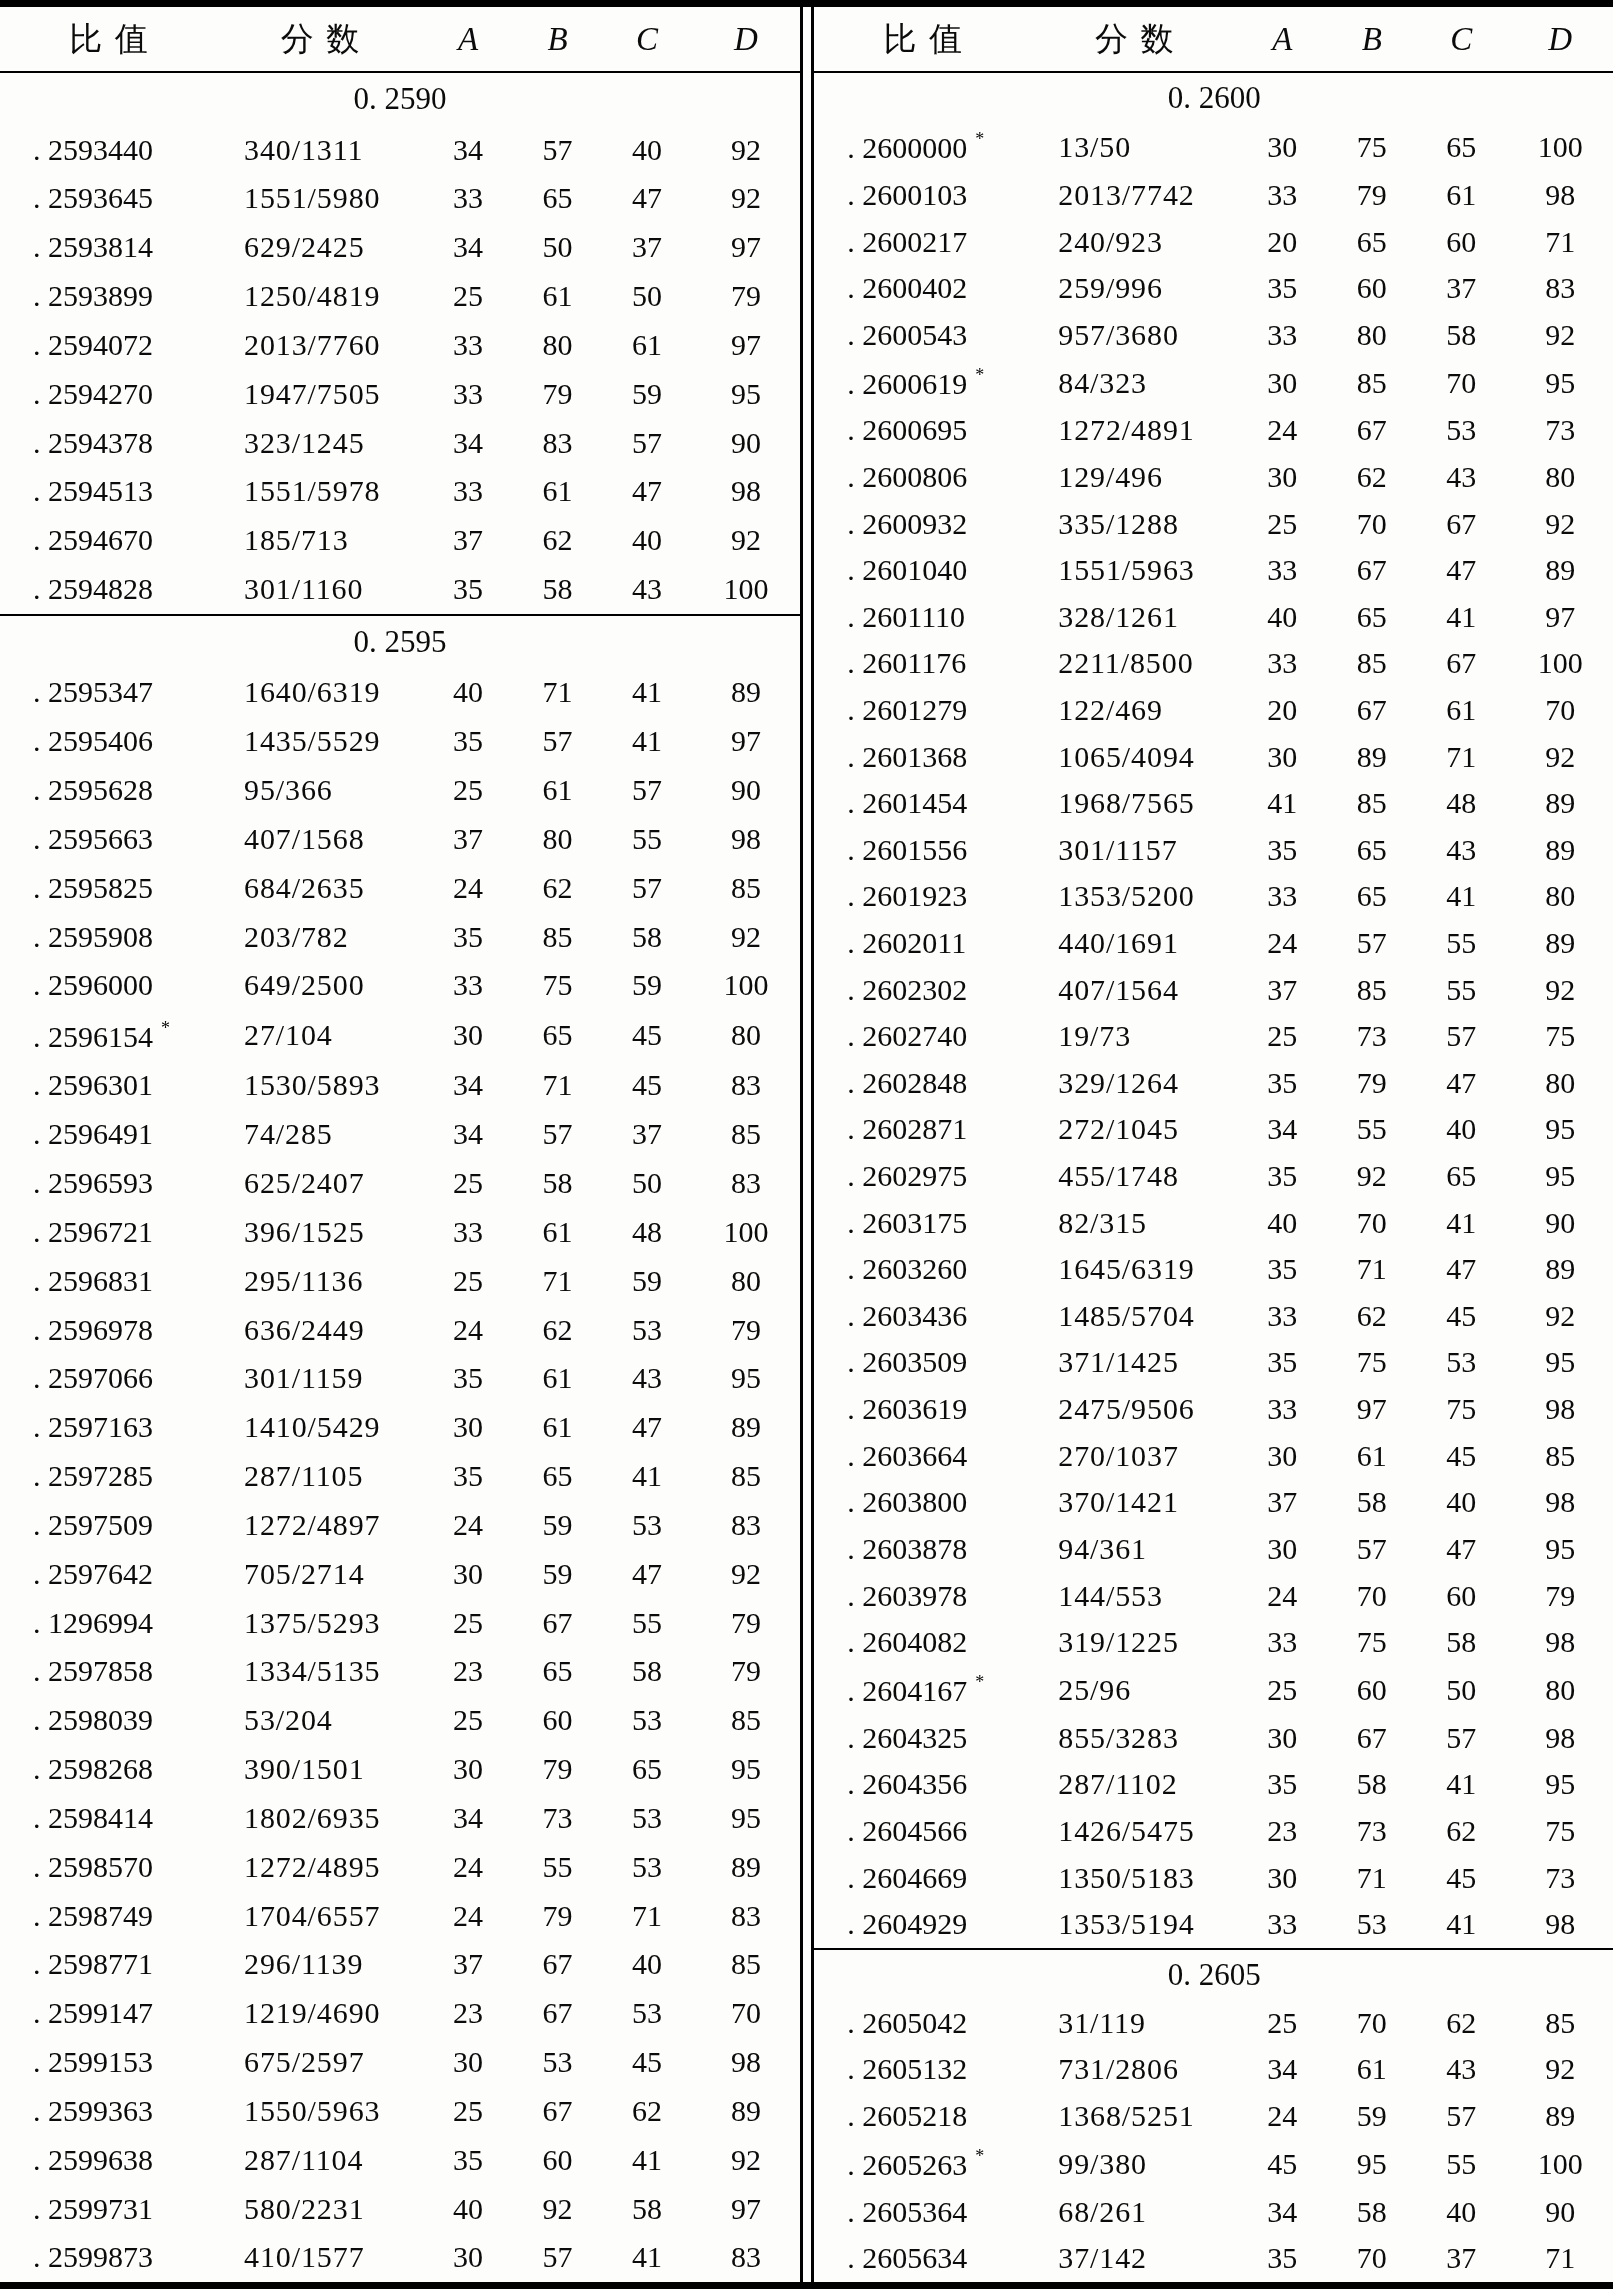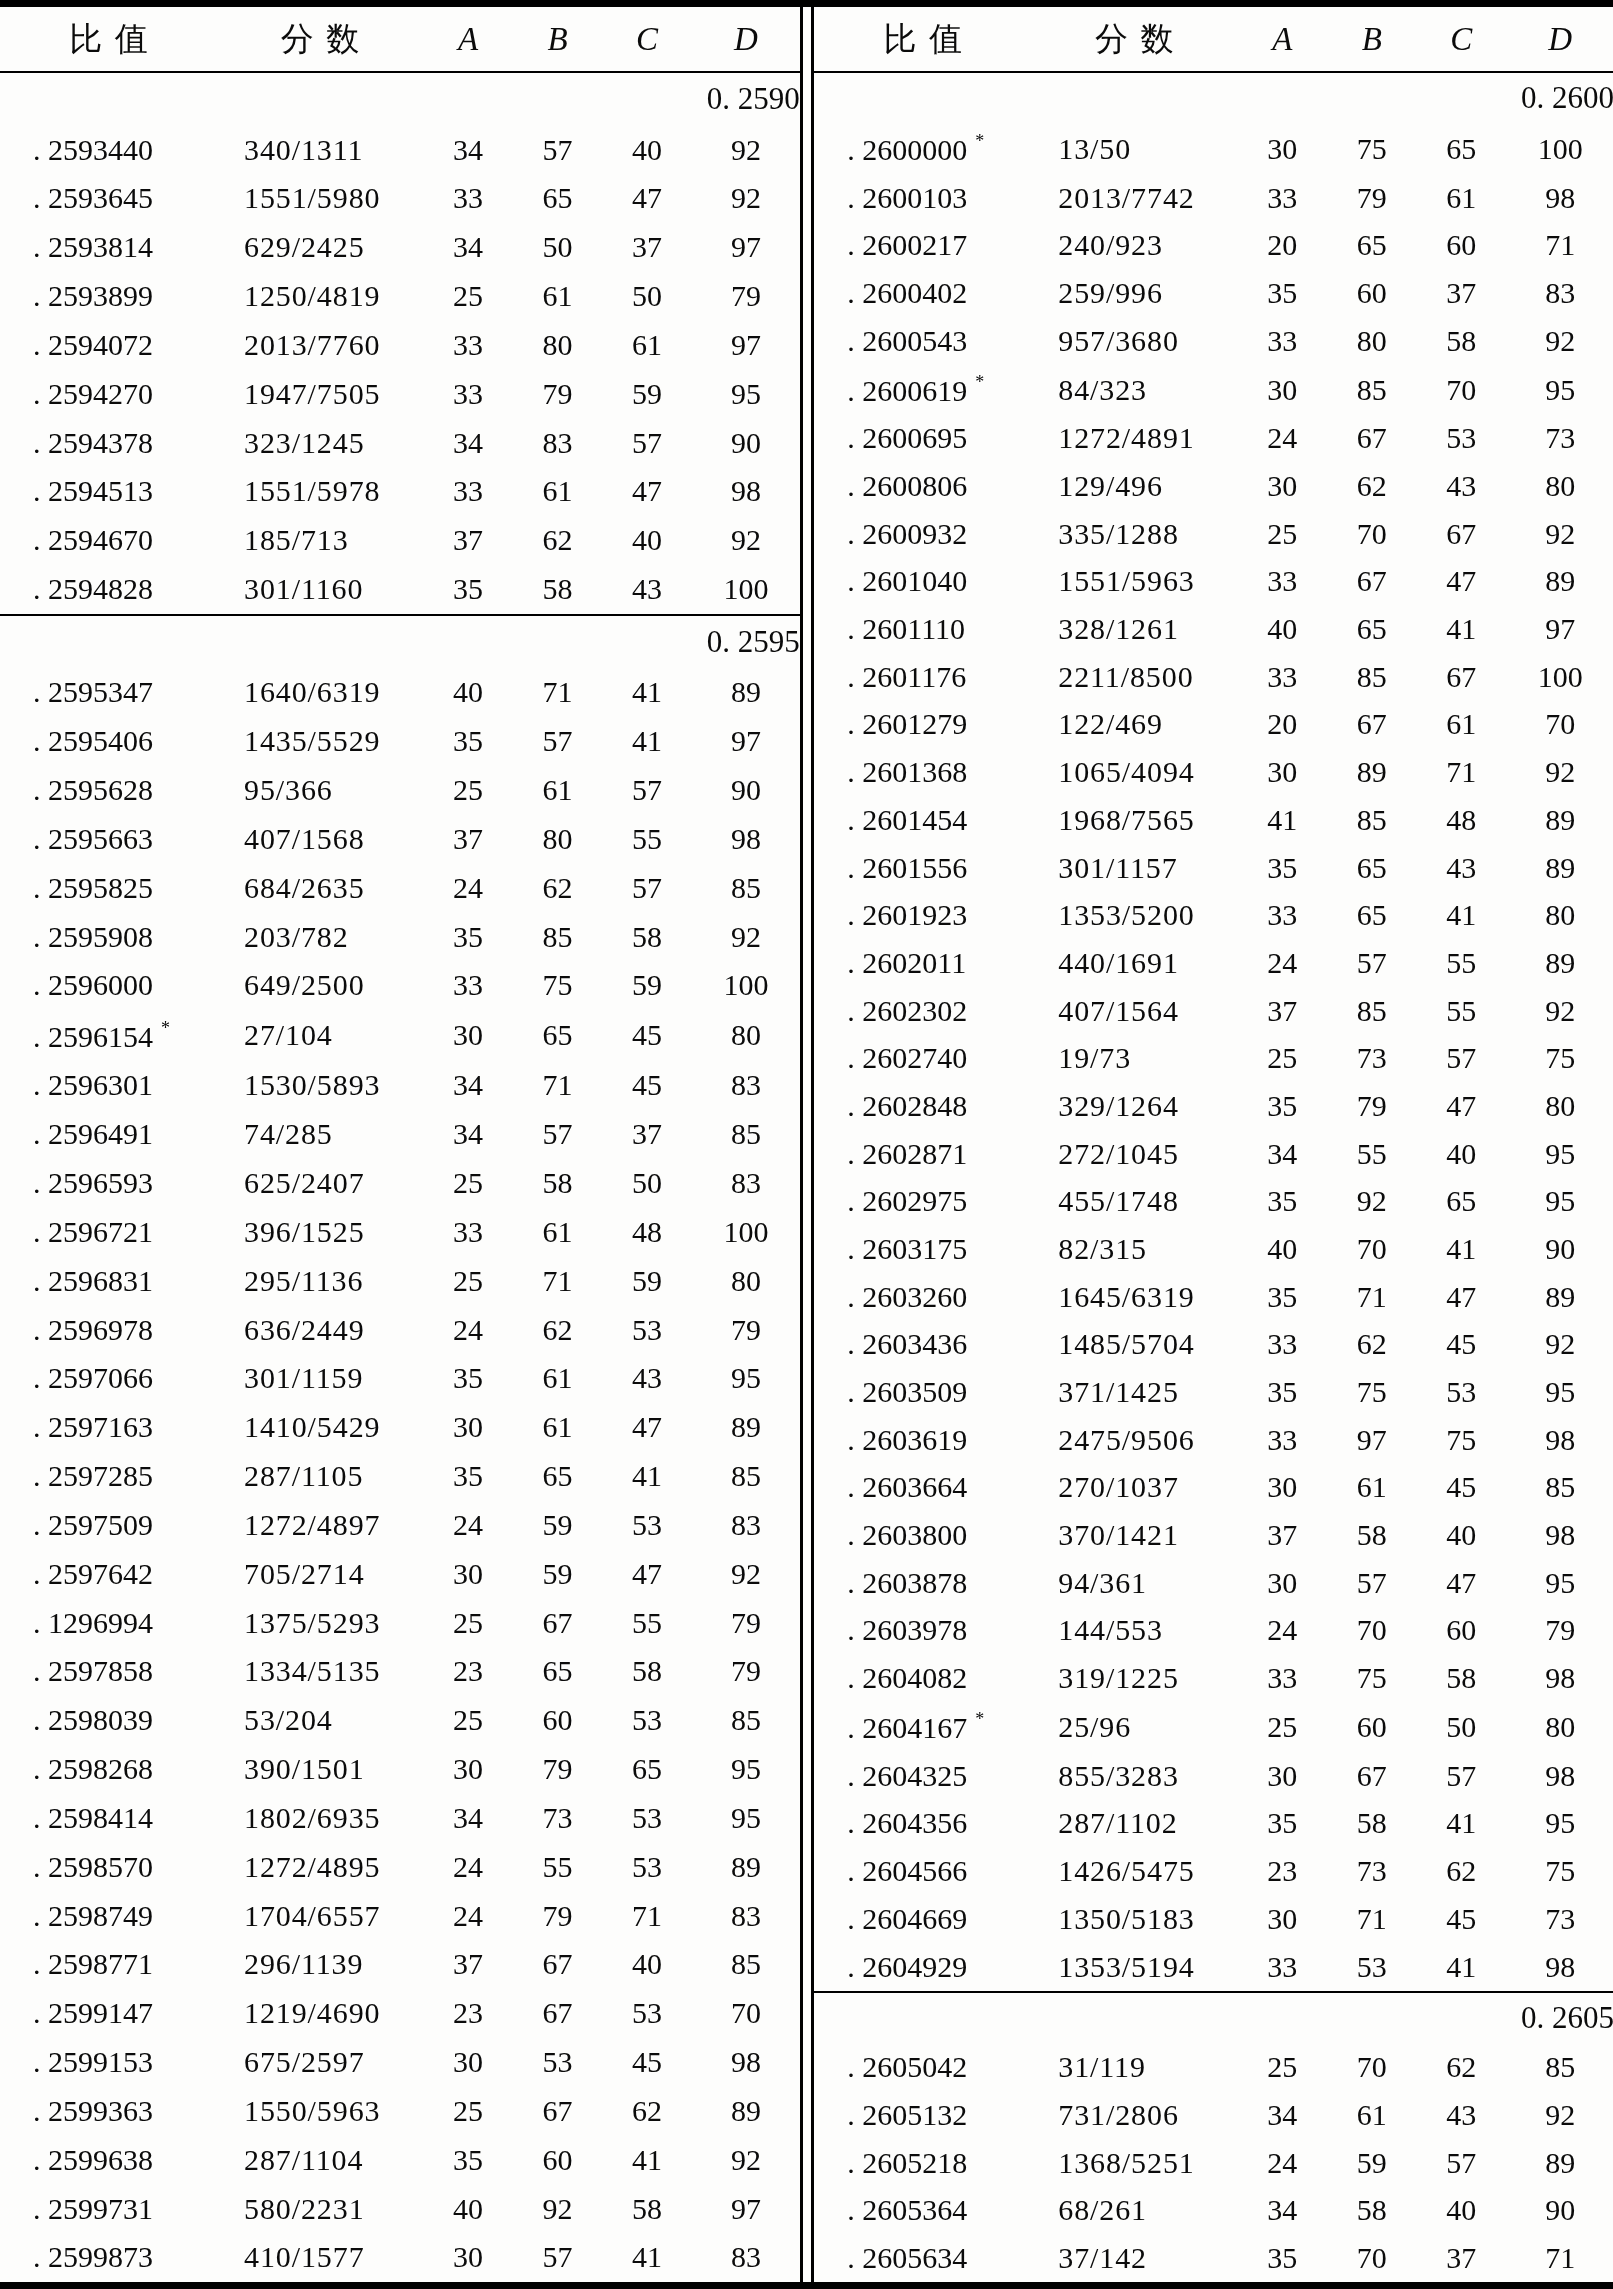--- a/index.html
+++ b/index.html
@@ -70,21 +70,21 @@
     font-size: 30px;
     padding: 0;
     vertical-align: middle;
     white-space: nowrap;
   }
   td.c-ratio { text-align: left; padding-left: 33px; }
   td.c-frac  { text-align: left; padding-left: 27px; letter-spacing: 0.9px; }
   td.c-num   { text-align: center; }
 
   tr.section-row td {
-    text-align: right;
+    text-align: center;
     font-size: 31px;
   }
   tr.section-divide td {
     border-top: 2.7px solid #000;
   }
   sup.star {
     font-size: 18px;
     margin-left: 8.1px;
     vertical-align: 12.7px;
     letter-spacing: 0;
@@ -829,20 +829,28 @@
           </tr>
           <tr>
             <td class="c-ratio"><span>. 2605218</span></td>
             <td class="c-frac">1368/5251</td>
             <td class="c-num">24</td>
             <td class="c-num">59</td>
             <td class="c-num">57</td>
             <td class="c-num">89</td>
           </tr>
           <tr>
+            <td class="c-ratio"><span>. 2605263</span><sup class="star">*</sup></td>
+            <td class="c-frac">99/380</td>
+            <td class="c-num">45</td>
+            <td class="c-num">95</td>
+            <td class="c-num">55</td>
+            <td class="c-num">100</td>
+          </tr>
+          <tr>
             <td class="c-ratio"><span>. 2605364</span></td>
             <td class="c-frac">68/261</td>
             <td class="c-num">34</td>
             <td class="c-num">58</td>
             <td class="c-num">40</td>
             <td class="c-num">90</td>
           </tr>
           <tr>
             <td class="c-ratio"><span>. 2605634</span></td>
             <td class="c-frac">37/142</td>

